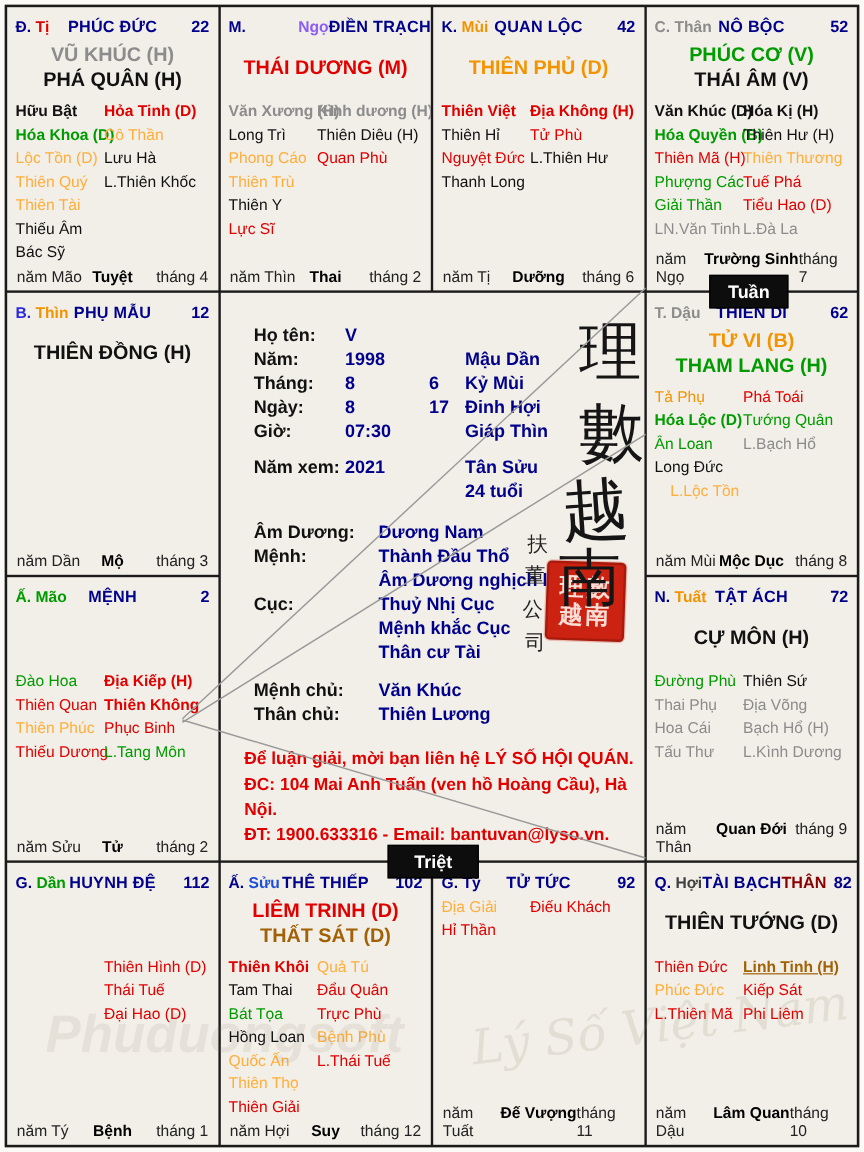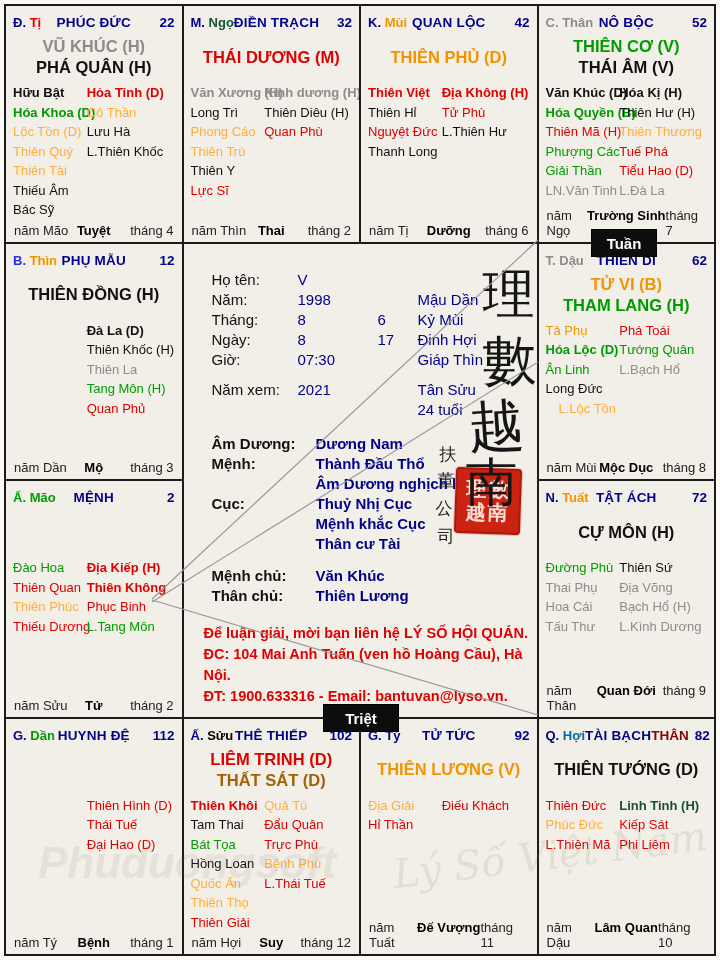--- a/index.html
+++ b/index.html
@@ -23,21 +23,21 @@
   .colR{flex:1;}
   .star{font-size:13px;line-height:19.5px;white-space:nowrap;}
   .star.b{font-weight:bold;}
   .bot{position:absolute;left:0;right:0;bottom:4px;display:grid;grid-template-columns:1fr auto 1fr;
        padding:0 8px;font-size:13px;align-items:baseline;}
   .bot .nam{justify-self:start;color:#222;}
   .bot .van{justify-self:center;font-weight:bold;color:#000;}
   .bot .thang{justify-self:end;color:#222;}
   
   .cwrap{position:absolute;left:0;top:0;right:0;bottom:0;padding:26px 0 0 28px;}
-  .irow{display:flex;font-size:15px;font-weight:normal;line-height:20px;gap:10px;}
+  .irow{display:flex;font-size:15px;font-weight:bold;line-height:20px;}
   .irow .lb{width:76px;color:#111;}
   .irow .v1{width:70px;color:#00008B;}
   .irow .v2{width:30px;color:#00008B;}
   .irow .cc{color:#00008B;}
   .arow{display:flex;font-size:15px;font-weight:bold;line-height:20px;}
   .arow .lb{width:104px;color:#111;}
   .arow .vv{color:#00008B;}
   .gap10{margin-top:10px;} .gap14{margin-top:14px;} .gap12{margin-top:12px;}
   .ad{position:absolute;left:20px;right:6px;bottom:10px;color:#E00000;font-weight:bold;font-size:14.5px;line-height:21px;}
   
@@ -95,21 +95,21 @@
       </div>
       <div class="bot">
         <span class="nam">năm Mão</span>
         <span class="van">Tuyệt</span>
         <span class="thang">tháng 4</span>
       </div>
     </div>
 
     <div class="cell" style="grid-area:1/2">
       <div class="hdr">
-        <span class="hl"><b style="color: rgb(0, 0, 139);">M.</b> <b style="color: #14532d;">Ngọ</b></span>
+        <span class="hl"><b style="color: rgb(0, 0, 139);">M.</b> <b style="color: #8b5cf6; margin-left: 40px;">Ngọ</b></span>
         <span class="hn">ĐIỀN TRẠCH</span>
         <span class="hrr"><b>32</b></span>
       </div>
       <div class="mains">
           <div class="main-star" style="color: rgb(224, 0, 0);">THÁI DƯƠNG (M)</div>
         </div>
       <div class="cols">
         <div class="colL">
             <div class="star b" style="color: rgb(140, 140, 140);">Văn Xương (H)</div>
             <div class="star" style="color: rgb(17, 17, 17);">Long Trì</div>
@@ -160,21 +160,21 @@
       </div>
     </div>
 
     <div class="cell" style="grid-area:1/4">
       <div class="hdr">
         <span class="hl"><b style="color: rgb(140, 140, 140);">C.</b> <b style="color: rgb(140, 140, 140);">Thân</b></span>
         <span class="hn">NÔ BỘC</span>
         <span class="hrr"><b>52</b></span>
       </div>
       <div class="mains">
-          <div class="main-star" style="color: rgb(0, 155, 0);">THIÊN CƠ (V)</div>
+          <div class="main-star" style="color: rgb(0, 155, 0);">PHÚC CƠ (V)</div>
           <div class="main-star" style="color: rgb(17, 17, 17);">THÁI ÂM (V)</div>
         </div>
       <div class="cols">
         <div class="colL">
             <div class="star b" style="color: rgb(17, 17, 17);">Văn Khúc (D)</div>
             <div class="star b" style="color: rgb(0, 155, 0);">Hóa Quyền (B)</div>
             <div class="star" style="color: rgb(224, 0, 0);">Thiên Mã (H)</div>
             <div class="star" style="color: rgb(0, 155, 0);">Phượng Các</div>
             <div class="star" style="color: rgb(0, 155, 0);">Giải Thần</div>
             <div class="star" style="color: rgb(140, 140, 140);">LN.Văn Tinh</div>
@@ -199,27 +199,20 @@
       <div class="hdr">
         <span class="hl"><b style="color: rgb(43, 43, 224);">B.</b> <b style="color: rgb(242, 148, 0);">Thìn</b></span>
         <span class="hn">PHỤ MẪU</span>
         <span class="hrr"><b>12</b></span>
       </div>
       <div class="mains">
           <div class="main-star" style="color: rgb(17, 17, 17);">THIÊN ĐỒNG (H)</div>
         </div>
       <div class="cols">
         <div class="colL"></div>
-        <div class="colR">
-            <div class="star b" style="color: rgb(17, 17, 17);">Đà La (D)</div>
-            <div class="star" style="color: rgb(17, 17, 17);">Thiên Khốc (H)</div>
-            <div class="star" style="color: rgb(140, 140, 140);">Thiên La</div>
-            <div class="star" style="color: rgb(0, 155, 0);">Tang Môn (H)</div>
-            <div class="star" style="color: rgb(224, 0, 0);">Quan Phủ</div>
-          </div>
       </div>
       <div class="bot">
         <span class="nam">năm Dần</span>
         <span class="van">Mộ</span>
         <span class="thang">tháng 3</span>
       </div>
     </div>
 
     <div class="cell" style="grid-area:2/4">
       <div class="hdr">
@@ -228,21 +221,21 @@
         <span class="hrr"><b>62</b></span>
       </div>
       <div class="mains">
           <div class="main-star" style="color: rgb(242, 148, 0);">TỬ VI (B)</div>
           <div class="main-star" style="color: rgb(0, 155, 0);">THAM LANG (H)</div>
         </div>
       <div class="cols">
         <div class="colL">
             <div class="star" style="color: rgb(242, 148, 0);">Tả Phụ</div>
             <div class="star b" style="color: rgb(0, 155, 0);">Hóa Lộc (D)</div>
-            <div class="star" style="color: rgb(0, 155, 0);">Ân Linh</div>
+            <div class="star" style="color: rgb(0, 155, 0);">Ân Loan</div>
             <div class="star" style="color: rgb(17, 17, 17);">Long Đức</div>
             <div class="star" style="color: rgb(255, 174, 60); padding-left: 13px;">L.Lộc Tồn</div>
           </div>
         <div class="colR">
             <div class="star" style="color: rgb(224, 0, 0);">Phá Toái</div>
             <div class="star" style="color: rgb(0, 155, 0);">Tướng Quân</div>
             <div class="star" style="color: rgb(140, 140, 140);">L.Bạch Hổ</div>
           </div>
       </div>
       <div class="bot">
@@ -327,21 +320,21 @@
       </div>
       <div class="bot">
         <span class="nam">năm Tý</span>
         <span class="van">Bệnh</span>
         <span class="thang">tháng 1</span>
       </div>
     </div>
 
     <div class="cell" style="grid-area:4/2">
       <div class="hdr">
-        <span class="hl"><b style="color: rgb(0, 0, 139);">Ấ.</b> <b style="color: #000000; margin-top: 44px;">Sửu</b></span>
+        <span class="hl"><b style="color: rgb(0, 0, 139);">Ấ.</b> <b style="color: #1d4ed8; margin-top: 44px;">Sửu</b></span>
         <span class="hn">THÊ THIẾP</span>
         <span class="hrr"><b>102</b></span>
       </div>
       <div class="mains">
           <div class="main-star" style="color: rgb(224, 0, 0);">LIÊM TRINH (D)</div>
           <div class="main-star" style="color: #a16207; text-align: center;">THẤT SÁT (D)</div>
         </div>
       <div class="cols">
         <div class="colL">
             <div class="star b" style="color: rgb(224, 0, 0);">Thiên Khôi</div>
@@ -366,56 +359,53 @@
         <span class="thang">tháng 12</span>
       </div>
     </div>
 
     <div class="cell" style="grid-area:4/3">
       <div class="hdr">
         <span class="hl"><b style="color: rgb(0, 0, 139);">G.</b> <b style="color: rgb(0, 0, 139);">Tý</b></span>
         <span class="hn">TỬ TỨC</span>
         <span class="hrr"><b>92</b></span>
       </div>
-      <div class="mains">
-          <div class="main-star" style="color: rgb(242, 148, 0);">THIÊN LƯƠNG (V)</div>
-        </div>
       <div class="cols">
         <div class="colL">
             <div class="star" style="color: rgb(255, 174, 60);">Địa Giải</div>
             <div class="star" style="color: rgb(224, 0, 0);">Hỉ Thần</div>
           </div>
         <div class="colR">
             <div class="star" style="color: rgb(224, 0, 0);">Điếu Khách</div>
           </div>
       </div>
       <div class="bot">
         <span class="nam">năm Tuất</span>
         <span class="van">Đế Vượng</span>
         <span class="thang">tháng 11</span>
       </div>
     </div>
 
     <div class="cell" style="grid-area:4/4">
       <div class="hdr">
-        <span class="hl"><b style="color: rgb(0, 0, 139);">Q.</b> <b style="color: #0369a1;">Hợi</b></span>
+        <span class="hl"><b style="color: rgb(0, 0, 139);">Q.</b> <b style="color: #404040;">Hợi</b></span>
         <span class="hn">TÀI BẠCH</span>
         <span class="hrr"><b class="extra">THÂN</b><b>82</b></span>
       </div>
       <div class="mains">
           <div class="main-star" style="color: rgb(17, 17, 17);">THIÊN TƯỚNG (D)</div>
         </div>
       <div class="cols">
         <div class="colL">
             <div class="star" style="color: rgb(224, 0, 0);">Thiên Đức</div>
             <div class="star" style="color: rgb(255, 174, 60);">Phúc Đức</div>
             <div class="star" style="color: rgb(224, 0, 0);">L.Thiên Mã</div>
           </div>
         <div class="colR">
-            <div class="star b" style="color: #14532d;">Linh Tinh (H)</div>
+            <div class="star b" style="color: #a16207; text-decoration: underline;">Linh Tinh (H)</div>
             <div class="star" style="color: rgb(224, 0, 0);">Kiếp Sát</div>
             <div class="star" style="color: rgb(224, 0, 0);">Phi Liêm</div>
           </div>
       </div>
       <div class="bot">
         <span class="nam">năm Dậu</span>
         <span class="van">Lâm Quan</span>
         <span class="thang">tháng 10</span>
       </div>
     </div>

